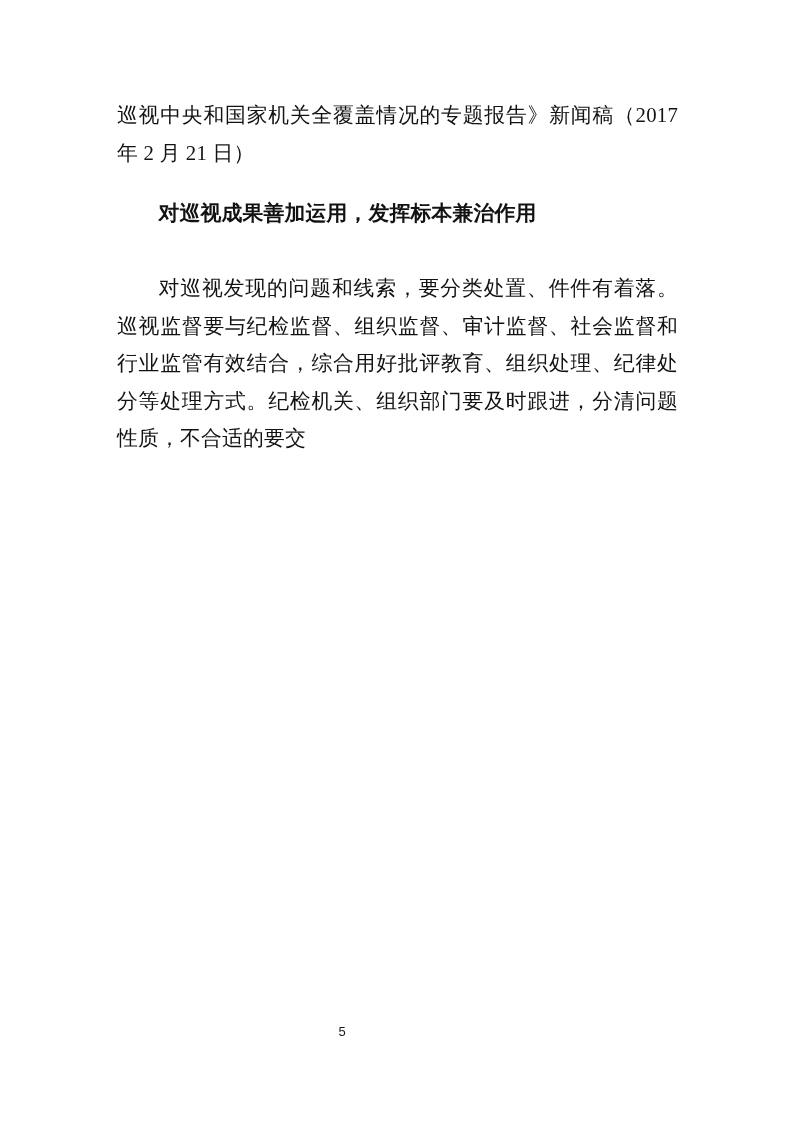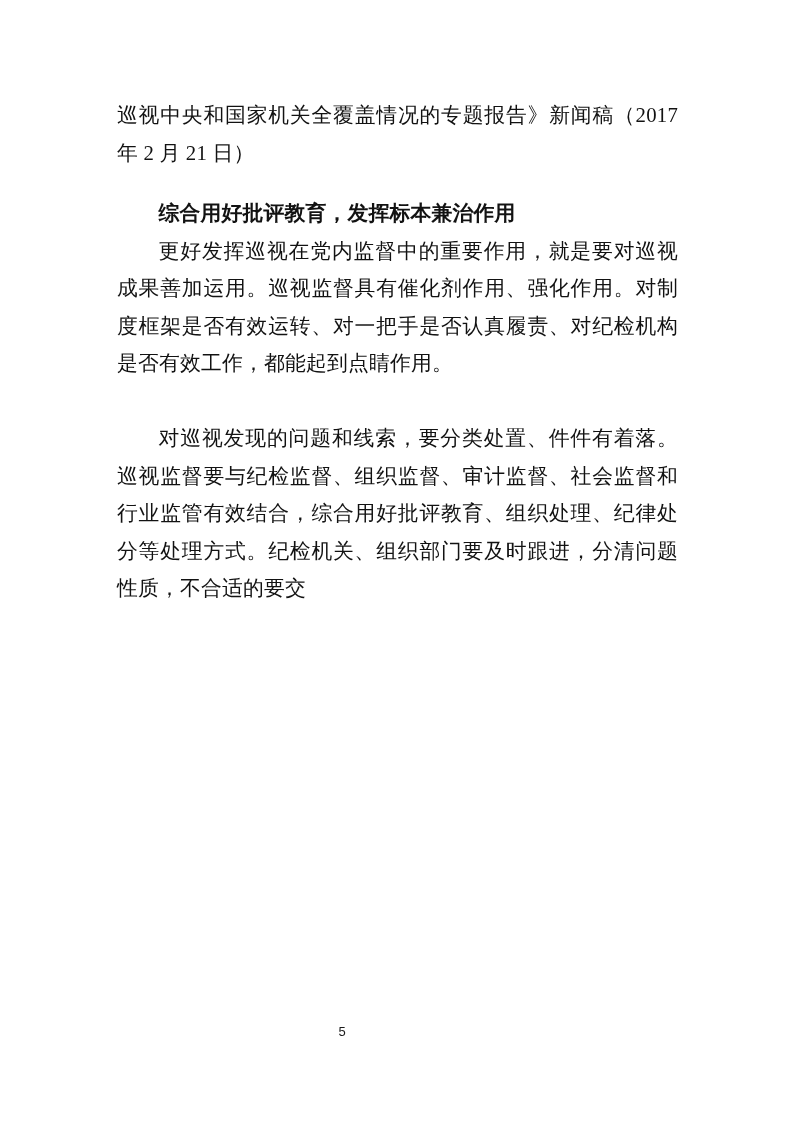--- a/index.html
+++ b/index.html
@@ -58,18 +58,17 @@
     color: #1a1a1a;
     font-family: "Liberation Sans", "DejaVu Sans", sans-serif;
   }
 </style>
 </head>
 <body>
 
 <div class="page">
   <div class="content">
     <p class="para-continuation">巡视中央和国家机关全覆盖情况的专题报告》新闻稿（2017 年 2 月 21 日）</p>
-    <p class="para-heading">综合用好批评教育，发挥标本兼治作用</p>
-    <p class="para-body">更好发挥巡视在党内监督中的重要作用，就是要对巡视成果善加运用。巡视监督具有催化剂作用、强化作用。对制度框架是否有效运转、对一把手是否认真履责、对纪检机构是否有效工作，都能起到点睛作用。</p>
+    <p class="para-heading">对巡视成果善加运用，发挥标本兼治作用</p>
     <p class="para-body gap-before">对巡视发现的问题和线索，要分类处置、件件有着落。巡视监督要与纪检监督、组织监督、审计监督、社会监督和行业监管有效结合，综合用好批评教育、组织处理、纪律处分等处理方式。纪检机关、组织部门要及时跟进，分清问题性质，不合适的要交</p>
   </div>
   <div class="page-footer">5</div>
 </div>
 
 </body></html>

